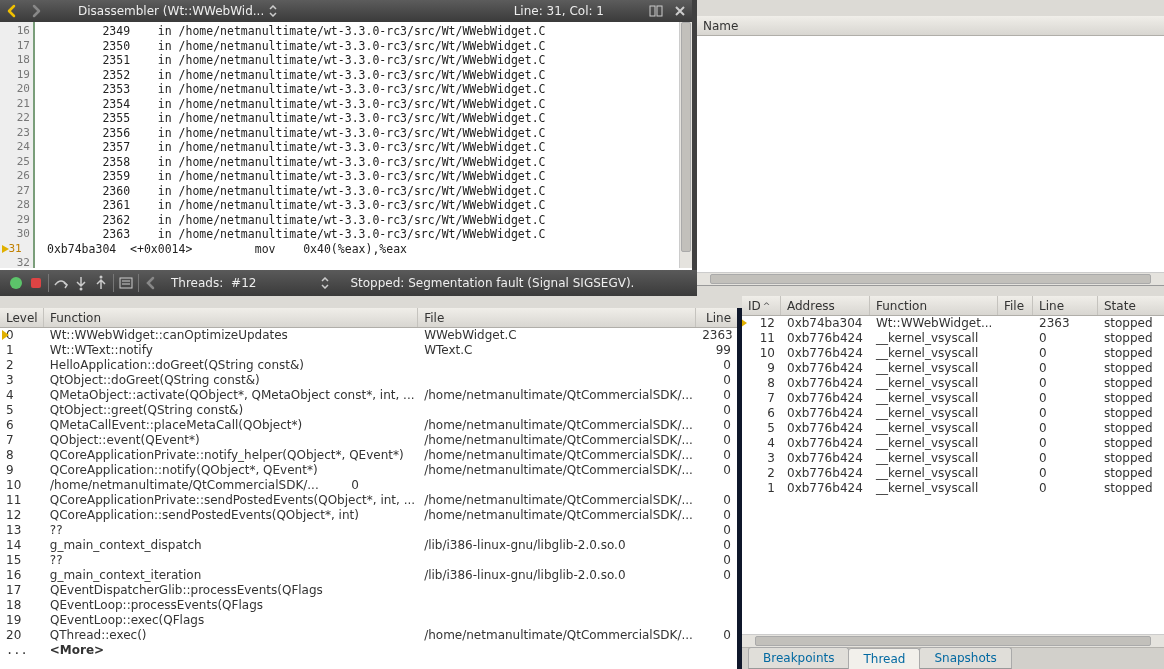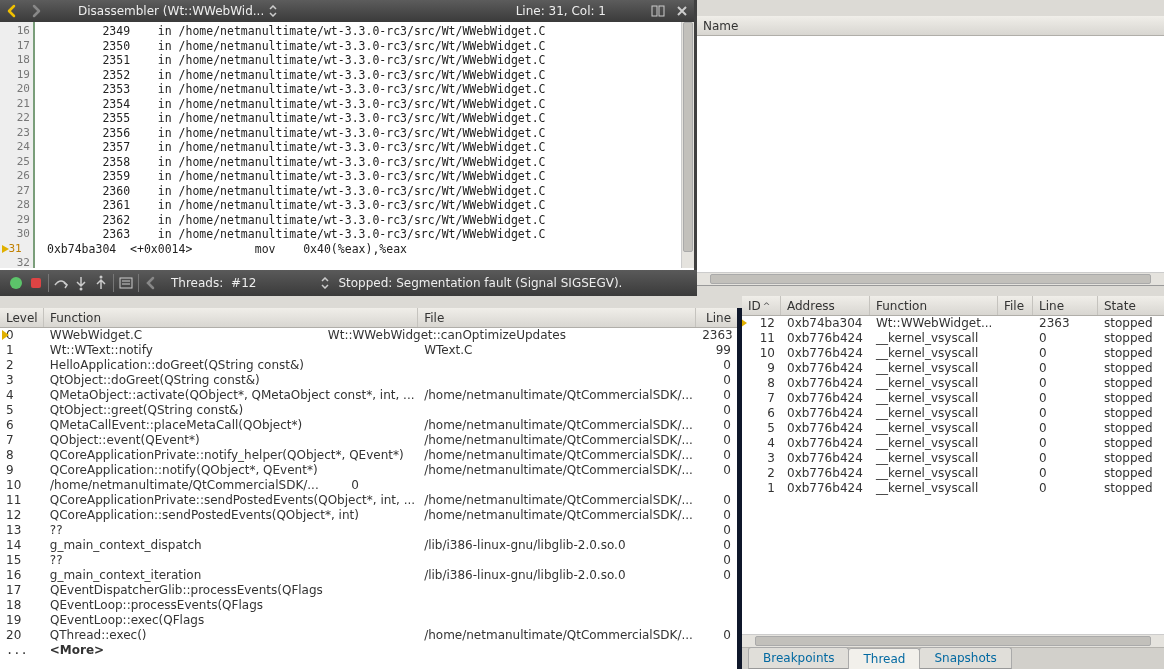--- a/index.html
+++ b/index.html
@@ -14,21 +14,21 @@
     color: #333;
   }
   .mono { font-family: "DejaVu Sans Mono", monospace; }
 
   
   .pane-disasm {
     position: absolute;
     left: 0; top: 0;
     width: 697px; height: 270px;
     background: #fff;
-    border-right: 3px solid #404040;
+    border-right: 5px solid #404040;
   }
   .disasm-titlebar {
     height: 22px;
     background: linear-gradient(#5c5c5c, #3a3a3a);
     display: flex;
     align-items: center;
     color: #eee;
     font-size: 12px;
   }
   .tb-btn {
@@ -142,21 +142,21 @@
     background: linear-gradient(#5a5a5a, #3a3a3a);
     display: flex;
     align-items: center;
     color: #eee;
     font-size: 12px;
     padding: 0 6px;
   }
   .toolbar .sep { width: 1px; height: 18px; background: #777; margin: 0 2px; }
   .toolbar .icon { width: 20px; height: 20px; display:flex; align-items:center; justify-content:center; cursor:pointer; }
   .toolbar .threads { margin-left: 10px; display:flex; align-items:center; gap:2px;}
-  .toolbar .status { margin-left: 8px; }
+  .toolbar .status { margin-left: 20px; }
 
   
   .pane-stack {
     position: absolute;
     left: 0; top: 308px;
     width: 742px; bottom: 0;
     background: #fff;
     border-right: 5px solid #0f172a;
   }
   .pane-stack .colhdr .col.level { width: 44px; }
@@ -416,22 +416,22 @@
     <div class="col file">
         <span>File</span>
       </div>
     <div class="col line" style="border-right:none;">
         <span>Line</span>
       </div>
   </div>
   <div class="stack-rows" id="stack-rows">
       <div class="stack-row current">
         <div class="c level">0</div>
+        <div class="c func">Wt::WWebWidget::canOptimizeUpdates</div>
         <div class="c file">WWebWidget.C</div>
-        <div class="c func">Wt::WWebWidget::canOptimizeUpdates</div>
         <div class="c line">2363</div>
       </div>
       <div class="stack-row">
         <div class="c level">1</div>
         <div class="c func">Wt::WText::notify</div>
         <div class="c file">WText.C</div>
         <div class="c line">99</div>
       </div>
       <div class="stack-row">
         <div class="c level">2</div>

